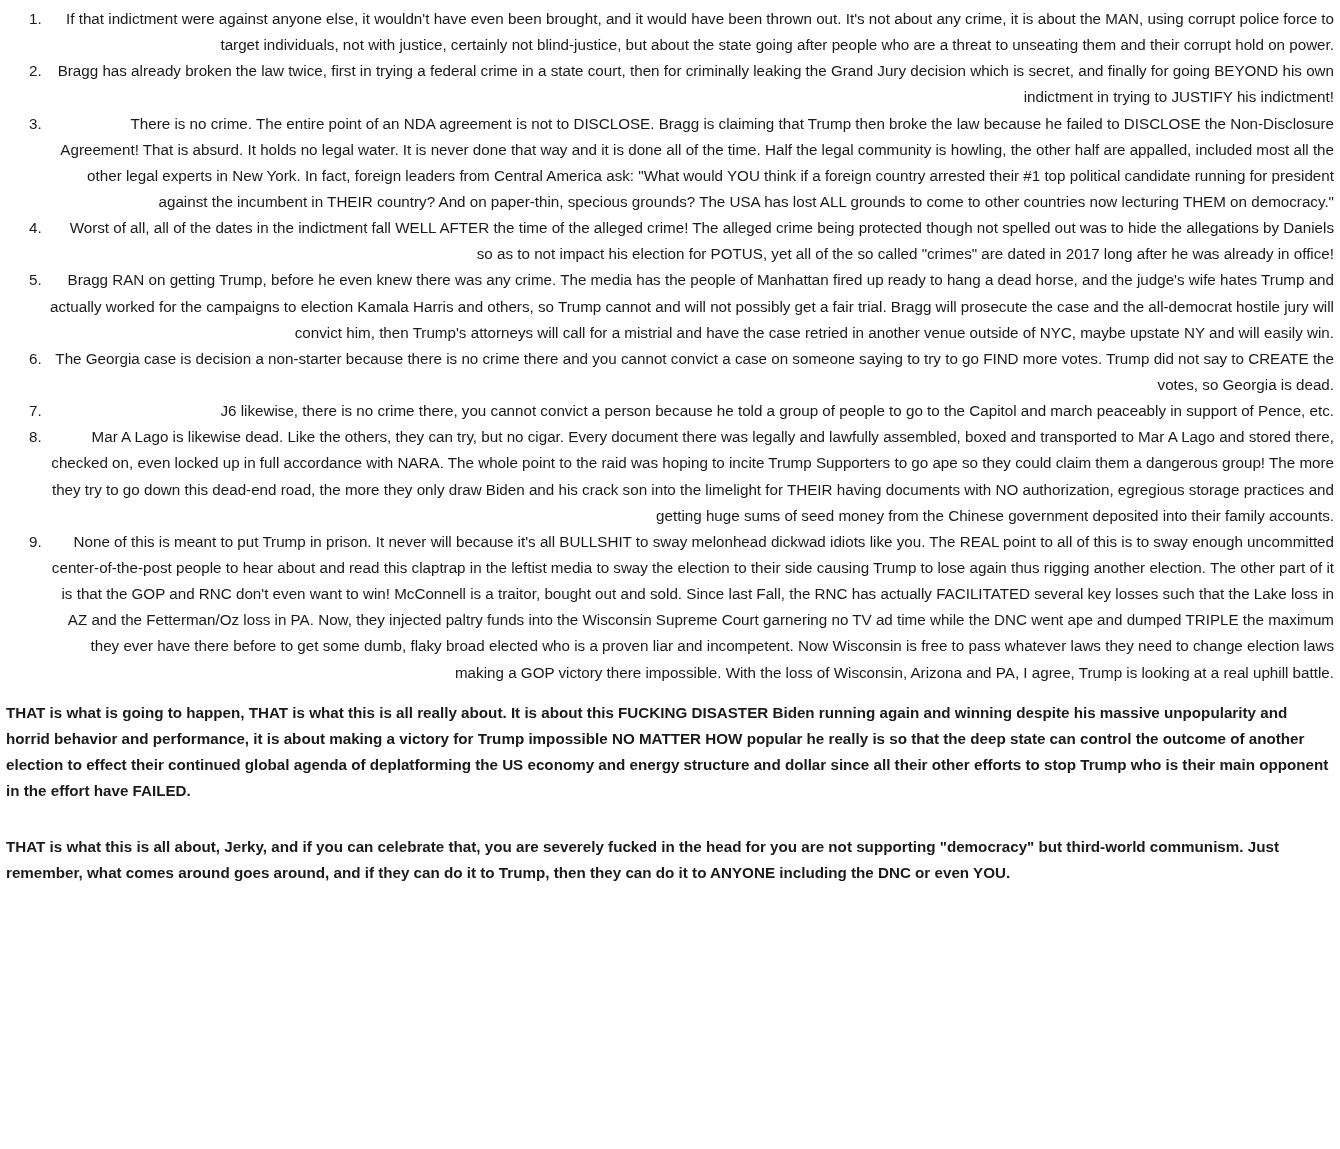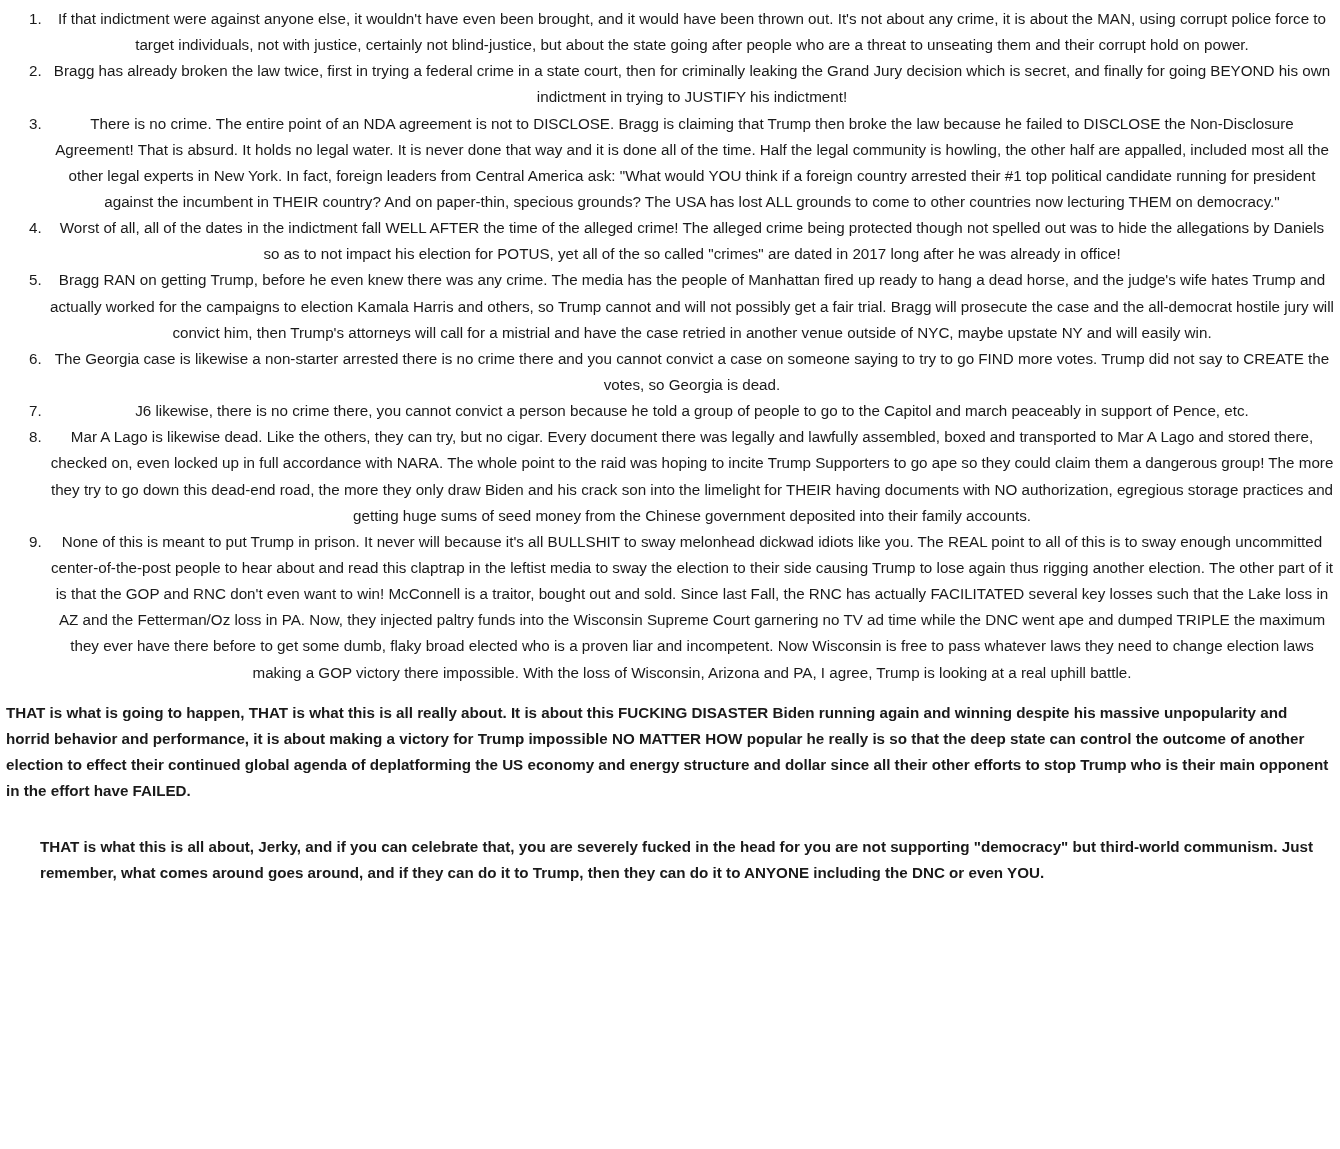--- a/index.html
+++ b/index.html
@@ -22,47 +22,46 @@
     padding: 6px 6px 10px 6px;
   }
   ol.numbered-list {
     margin: 0 0 0 0;
     padding-left: 40px;
     list-style-position: outside;
   }
   ol.numbered-list > li {
     margin: 0 0 0 0;
     padding: 0 0 0 4px;
-    text-align: center;
+    text-align: right;
   }
   ol.numbered-list > li::marker {
     color: #1a1a1a;
   }
   p.para {
     margin: 14px 0 0 0;
     padding: 0;
     font-weight: bold;
   }
   p.para.spaced-top {
     margin-top: 30px;
-    margin-left: 34px;
   }
 </style>
 </head>
 <body>
 
 <div class="page">
 
   <ol class="numbered-list">
     <li>If that indictment were against anyone else, it wouldn't have even been brought, and it would have been thrown out. It's not about any crime, it is about the MAN, using corrupt police force to target individuals, not with justice, certainly not blind-justice, but about the state going after people who are a threat to unseating them and their corrupt hold on power.</li>
     <li>Bragg has already broken the law twice, first in trying a federal crime in a state court, then for criminally leaking the Grand Jury decision which is secret, and finally for going BEYOND his own indictment in trying to JUSTIFY his indictment!</li>
     <li>There is no crime. The entire point of an NDA agreement is not to DISCLOSE. Bragg is claiming that Trump then broke the law because he failed to DISCLOSE the Non-Disclosure Agreement! That is absurd. It holds no legal water. It is never done that way and it is done all of the time. Half the legal community is howling, the other half are appalled, included most all the other legal experts in New York. In fact, foreign leaders from Central America ask: "What would YOU think if a foreign country arrested their #1 top political candidate running for president against the incumbent in THEIR country? And on paper-thin, specious grounds? The USA has lost ALL grounds to come to other countries now lecturing THEM on democracy."</li>
     <li>Worst of all, all of the dates in the indictment fall WELL AFTER the time of the alleged crime! The alleged crime being protected though not spelled out was to hide the allegations by Daniels so as to not impact his election for POTUS, yet all of the so called "crimes" are dated in 2017 long after he was already in office!</li>
     <li>Bragg RAN on getting Trump, before he even knew there was any crime. The media has the people of Manhattan fired up ready to hang a dead horse, and the judge's wife hates Trump and actually worked for the campaigns to election Kamala Harris and others, so Trump cannot and will not possibly get a fair trial. Bragg will prosecute the case and the all-democrat hostile jury will convict him, then Trump's attorneys will call for a mistrial and have the case retried in another venue outside of NYC, maybe upstate NY and will easily win.</li>
-    <li>The Georgia case is likewise a non-starter arrested there is no crime there and you cannot convict a case on someone saying to try to go FIND more votes. Trump did not say to CREATE the votes, so Georgia is dead.</li>
+    <li>The Georgia case is decision a non-starter because there is no crime there and you cannot convict a case on someone saying to try to go FIND more votes. Trump did not say to CREATE the votes, so Georgia is dead.</li>
     <li>J6 likewise, there is no crime there, you cannot convict a person because he told a group of people to go to the Capitol and march peaceably in support of Pence, etc.</li>
     <li>Mar A Lago is likewise dead. Like the others, they can try, but no cigar. Every document there was legally and lawfully assembled, boxed and transported to Mar A Lago and stored there, checked on, even locked up in full accordance with NARA. The whole point to the raid was hoping to incite Trump Supporters to go ape so they could claim them a dangerous group! The more they try to go down this dead-end road, the more they only draw Biden and his crack son into the limelight for THEIR having documents with NO authorization, egregious storage practices and getting huge sums of seed money from the Chinese government deposited into their family accounts.</li>
     <li>None of this is meant to put Trump in prison. It never will because it's all BULLSHIT to sway melonhead dickwad idiots like you. The REAL point to all of this is to sway enough uncommitted center-of-the-post people to hear about and read this claptrap in the leftist media to sway the election to their side causing Trump to lose again thus rigging another election. The other part of it is that the GOP and RNC don't even want to win! McConnell is a traitor, bought out and sold. Since last Fall, the RNC has actually FACILITATED several key losses such that the Lake loss in AZ and the Fetterman/Oz loss in PA. Now, they injected paltry funds into the Wisconsin Supreme Court garnering no TV ad time while the DNC went ape and dumped TRIPLE the maximum they ever have there before to get some dumb, flaky broad elected who is a proven liar and incompetent. Now Wisconsin is free to pass whatever laws they need to change election laws making a GOP victory there impossible. With the loss of Wisconsin, Arizona and PA, I agree, Trump is looking at a real uphill battle.</li>
   </ol>
 
   <p class="para">THAT is what is going to happen, THAT is what this is all really about. It is about this FUCKING DISASTER Biden running again and winning despite his massive unpopularity and horrid behavior and performance, it is about making a victory for Trump impossible NO MATTER HOW popular he really is so that the deep state can control the outcome of another election to effect their continued global agenda of deplatforming the US economy and energy structure and dollar since all their other efforts to stop Trump who is their main opponent in the effort have FAILED.</p>
   <p class="para spaced-top">THAT is what this is all about, Jerky, and if you can celebrate that, you are severely fucked in the head for you are not supporting "democracy" but third-world communism. Just remember, what comes around goes around, and if they can do it to Trump, then they can do it to ANYONE including the DNC or even YOU.</p>
 
 </div>
 

